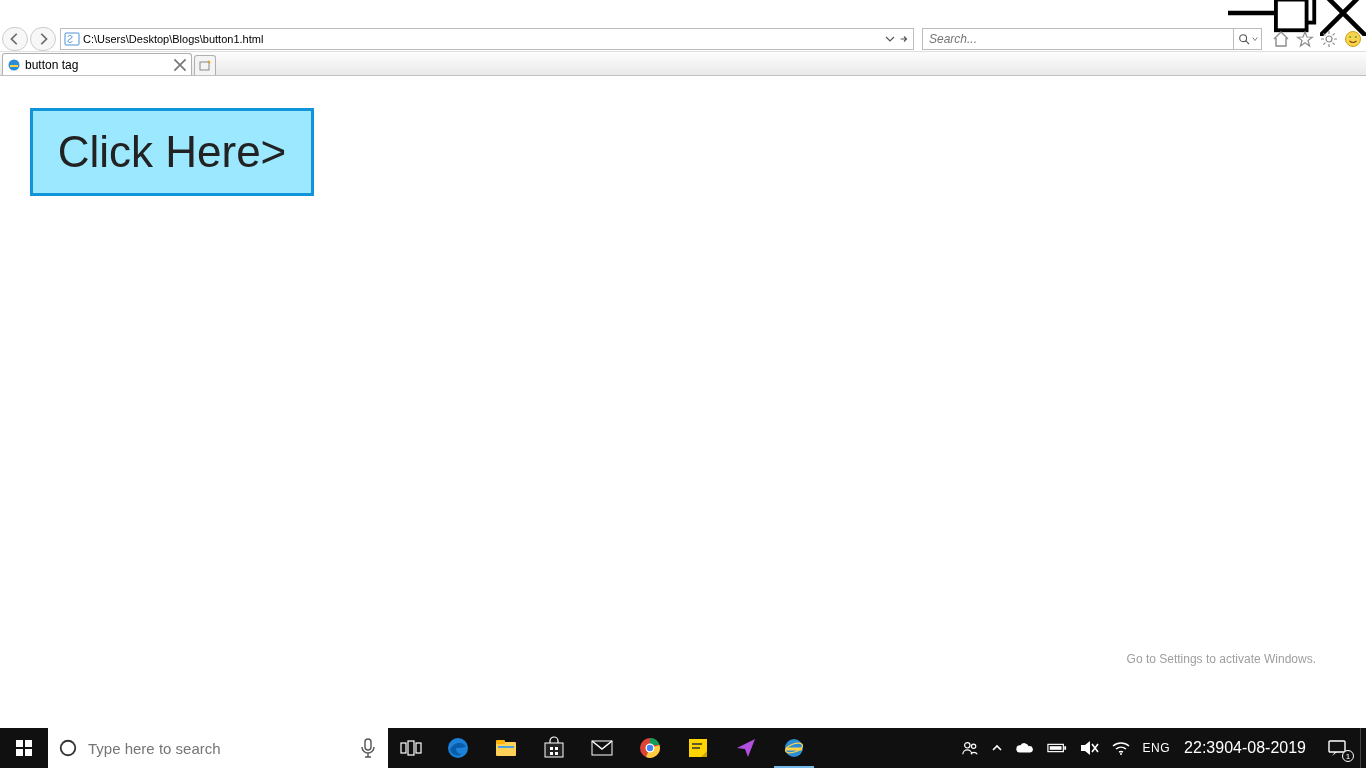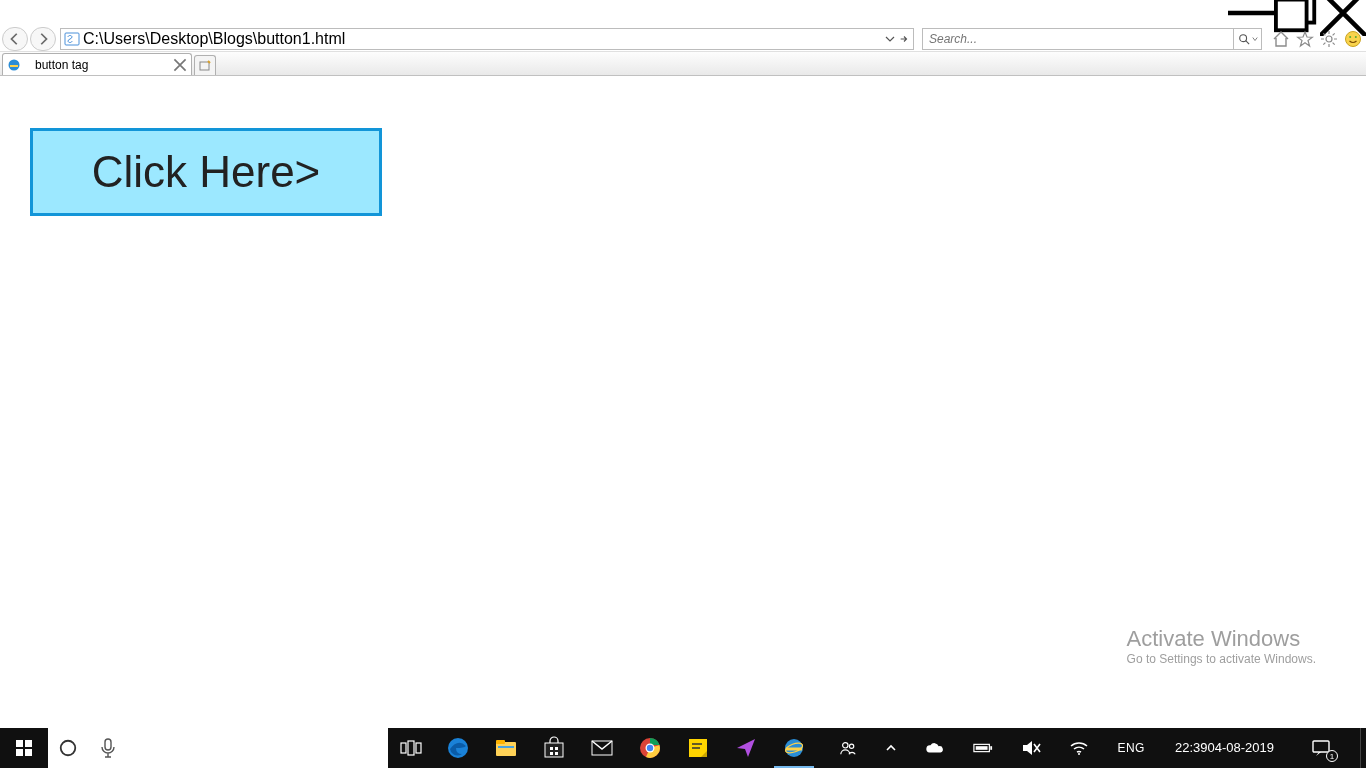--- a/index.html
+++ b/index.html
@@ -9,65 +9,65 @@
   .window-titlebar { height: 26px; background: #fff; display: flex; justify-content: flex-end; align-items: center; }
   .window-controls { display: flex; height: 100%; }
   .win-ctrl { width: 46px; display: flex; align-items: center; justify-content: center; color: #000; }
 
   
   .browser-bar { height: 26px; background: #fff; display: flex; align-items: center; gap: 2px; padding: 0 4px 0 2px; border-bottom: 1px solid #e0e0e0; }
   .nav-btn { width: 26px; height: 24px; border: 1px solid #ccc; border-radius: 12px; display:flex; align-items:center; justify-content:center; background:#f7f7f7; }
   .nav-btn svg { width:14px; height:14px; }
   .addr-wrap { flex: 1; display:flex; align-items:center; height:22px; border:1px solid #bcbcbc; background:#fff; margin: 0 2px; }
   .addr-icon { width:16px;height:16px;margin:0 3px; display:flex; align-items:center; justify-content:center; }
-  .addr-input { flex:1; border:none; outline:none; font-size:16px; height:16px; padding:0; }
+  .addr-input { flex:1; border:none; outline:none; font-size:11px; height:16px; padding:0; }
   .addr-right { display:flex; align-items:center; gap:4px; padding:0 4px; color:#555; }
   .addr-right svg { width:10px; height:10px; }
   .search-wrap { width: 340px; height:22px; border:1px solid #bcbcbc; background:#fff; display:flex; align-items:center; margin-left:4px; }
   .search-input { flex:1; border:none; outline:none; font-size:12px; font-style:italic; color:#888; padding:0 6px; }
   .search-btn { width:28px; height:20px; border-left:1px solid #bcbcbc; display:flex; align-items:center; justify-content:center; }
   .search-btn svg { width:12px;height:12px; }
   .toolbar-icons { display:flex; align-items:center; gap:6px; margin-left:8px; }
   .tb-icon { width:18px;height:18px; color:#8b8b8b; display:flex;align-items:center;justify-content:center; }
   .tb-icon.smile { color:#f3c200; }
   
   
   .tab-strip { height: 24px; background: linear-gradient(#fdfdfd,#e9e9e9); display:flex; align-items:flex-end; padding: 0 0 0 2px; border-bottom:1px solid #c0c0c0;}
-  .tab { width:190px; height:22px; border:1px solid #b0b0b0; border-bottom:none; background:#fff; display:flex; align-items:center; padding:0 4px; font-size:12px; gap:14px; border-top-left-radius:3px; border-top-right-radius:3px; }
+  .tab { width:190px; height:22px; border:1px solid #b0b0b0; border-bottom:none; background:#fff; display:flex; align-items:center; padding:0 4px; font-size:12px; gap:4px; border-top-left-radius:3px; border-top-right-radius:3px; }
   .tab .favicon { width:14px;height:14px; display:flex;align-items:center;justify-content:center; }
   .tab .tab-title { flex:1; white-space:nowrap; overflow:hidden; text-overflow:ellipsis; }
   .tab .tab-close { width:14px;height:14px; display:flex;align-items:center;justify-content:center; color:#777; }
   .newtab { width:22px; height:20px; border:1px solid #b0b0b0; border-bottom:none; background:#f4f4f4; margin-left:2px; display:flex;align-items:center;justify-content:center; border-top-left-radius:3px; border-top-right-radius:3px;}
   
   
   .page { position:absolute; top:76px; left:0; right:0; bottom:40px; background:#fff; }
-  .click-here-btn { position:absolute; top:32px; left:30px; width:352px; height:88px; background:#9ce8ff; border:3px solid #1295d8; color:#222; font-family: Arial, Helvetica, sans-serif; font-size:44px; text-align:center; line-height:82px; font-weight:400;margin-top:20px; }
+  .click-here-btn { position:absolute; top:32px; left:30px; width:284px; height:88px; background:#9ce8ff; border:3px solid #1295d8; color:#222; font-family: Arial, Helvetica, sans-serif; font-size:44px; text-align:center; line-height:82px; font-weight:400; }
 
   
   .watermark { position:absolute; right:50px; bottom:62px; text-align:left; color:#9e9e9e; }
   .watermark .line1 { font-size:22px; font-weight:400; }
   .watermark .line2 { font-size:12px; }
   
   
   .taskbar { position:absolute; left:0; right:0; bottom:0; height:40px; background:#101010; display:flex; align-items:center; color:#fff; }
   .tb-start { width:48px; height:40px; display:flex;align-items:center;justify-content:center;}
   .tb-start svg { width:16px;height:16px; }
   .tb-search { display:flex; align-items:center; background:#fff; color:#666; height:40px; width:340px; }
   .tb-search .cortana { width:40px; display:flex;align-items:center;justify-content:center;}
   .tb-search .cortana svg{width:20px;height:20px;}
   .tb-search input { flex:1; border:none; outline:none; height:38px; font-size:15px; color:#333; }
   .tb-search .mic { width:40px; display:flex;align-items:center;justify-content:center; color:#555; }
   .tb-taskview { width:46px; display:flex;align-items:center;justify-content:center; }
   .tb-apps { display:flex; height:40px; }
   .tb-app { width:48px; height:40px; display:flex;align-items:center;justify-content:center; position:relative; }
   .tb-app.active::after { content:""; position:absolute; bottom:0; left:4px; right:4px; height:2px; background:#76b9ed; }
-  .tb-sys { margin-left:auto; display:flex; align-items:center; height:28px; gap:16px;justify-content:center; }
+  .tb-sys { margin-left:auto; display:flex; align-items:center; height:28px; gap:0;justify-content:center; }
   .sys-item { height:40px; display:flex; align-items:center; justify-content:center; padding:0 6px; color:#fff; font-size:12px; }
   .sys-lang { padding:0 6px; font-size:12px; letter-spacing:0.5px; }
-  .sys-clock { padding:0 8px; text-align:center; font-size:13px; line-height:14px; }
+  .sys-clock { padding:0 8px; text-align:center; font-size:16px; line-height:14px; }
   .sys-notif { width:46px; position:relative; }
   .sys-notif .bubble { position:absolute; bottom:6px; right:6px; width:12px;height:12px;border-radius:50%; background:#101010; border:1px solid #fff; font-size:8px; display:flex;align-items:center;justify-content:center; }
   .show-desktop { width:6px; height:40px; border-left:1px solid #444; }
   
   svg { display:block; }
 </style>
 </head>
 <body>
 
 <div class="window-titlebar">
@@ -185,40 +185,40 @@
         <rect x="1" y="2" width="9" height="8" fill="none" stroke="#888" stroke-width="1"></rect>
         <path d="M9 1 L11 3" stroke="#d8a02a" stroke-width="2"></path>
       </svg>
   </div>
 </div>
 
 <div class="page">
   <button class="click-here-btn">Click Here&gt;</button>
 
   <div class="watermark">
-    <div class="line1">Activate Windows</div>
     <div class="line2">Go to Settings to activate Windows.</div>
   </div>
 </div>
 
 <div class="taskbar">
   <div class="tb-start">
     <svg viewBox="0 0 16 16">
         <rect x="0" y="0" width="7" height="7" fill="#fff"></rect>
         <rect x="9" y="0" width="7" height="7" fill="#fff"></rect>
         <rect x="0" y="9" width="7" height="7" fill="#fff"></rect>
         <rect x="9" y="9" width="7" height="7" fill="#fff"></rect>
       </svg>
   </div>
   <div class="tb-search">
     <span class="cortana">
       <svg viewBox="0 0 22 22">
           <circle cx="11" cy="11" r="8" fill="none" stroke="#333" stroke-width="2"></circle>
         </svg>
     </span>
+    <input placeholder="Type here to search" style="">
     <span class="mic">
       <svg viewBox="0 0 14 20" width="14" height="20">
           <rect x="4" y="1" width="6" height="11" rx="3" fill="none" stroke="#555" stroke-width="1.4"></rect>
           <path d="M1 9 a6 6 0 0 0 12 0 M7 15 V19 M4 19 H10" fill="none" stroke="#555" stroke-width="1.4"></path>
         </svg>
     </span>
   </div>
   <div class="tb-taskview">
     <svg viewBox="0 0 22 16" width="22" height="16">
         <rect x="1" y="3" width="5" height="10" fill="none" stroke="#fff" stroke-width="1.2"></rect>

